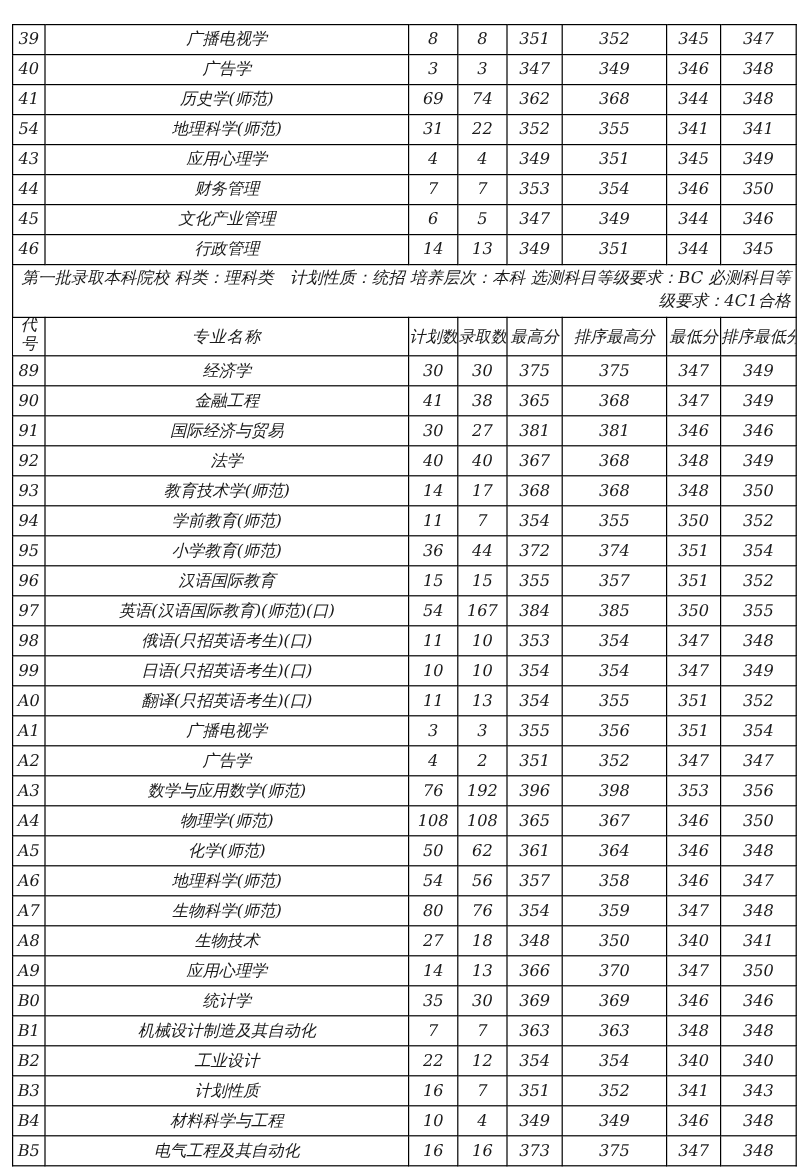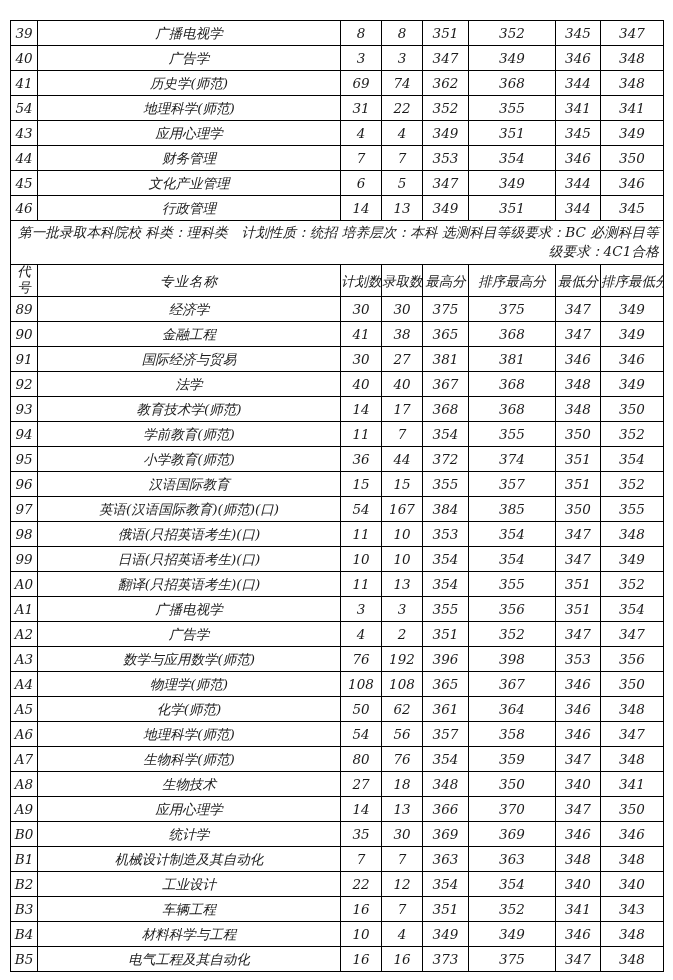--- a/index.html
+++ b/index.html
@@ -460,21 +460,21 @@
           <td class="name-cell">工业设计</td>
           <td class="num-cell">22</td>
           <td class="num-cell">12</td>
           <td class="num-cell">354</td>
           <td class="num-cell">354</td>
           <td class="num-cell">340</td>
           <td class="num-cell">340</td>
         </tr>
         <tr class="data-row">
           <td class="code-cell">B3</td>
-          <td class="name-cell">车辆工程</td>
+          <td class="name-cell">计划性质</td>
           <td class="num-cell">16</td>
           <td class="num-cell">7</td>
           <td class="num-cell">351</td>
           <td class="num-cell">352</td>
           <td class="num-cell">341</td>
           <td class="num-cell">343</td>
         </tr>
         <tr class="data-row">
           <td class="code-cell">B4</td>
           <td class="name-cell">材料科学与工程</td>

